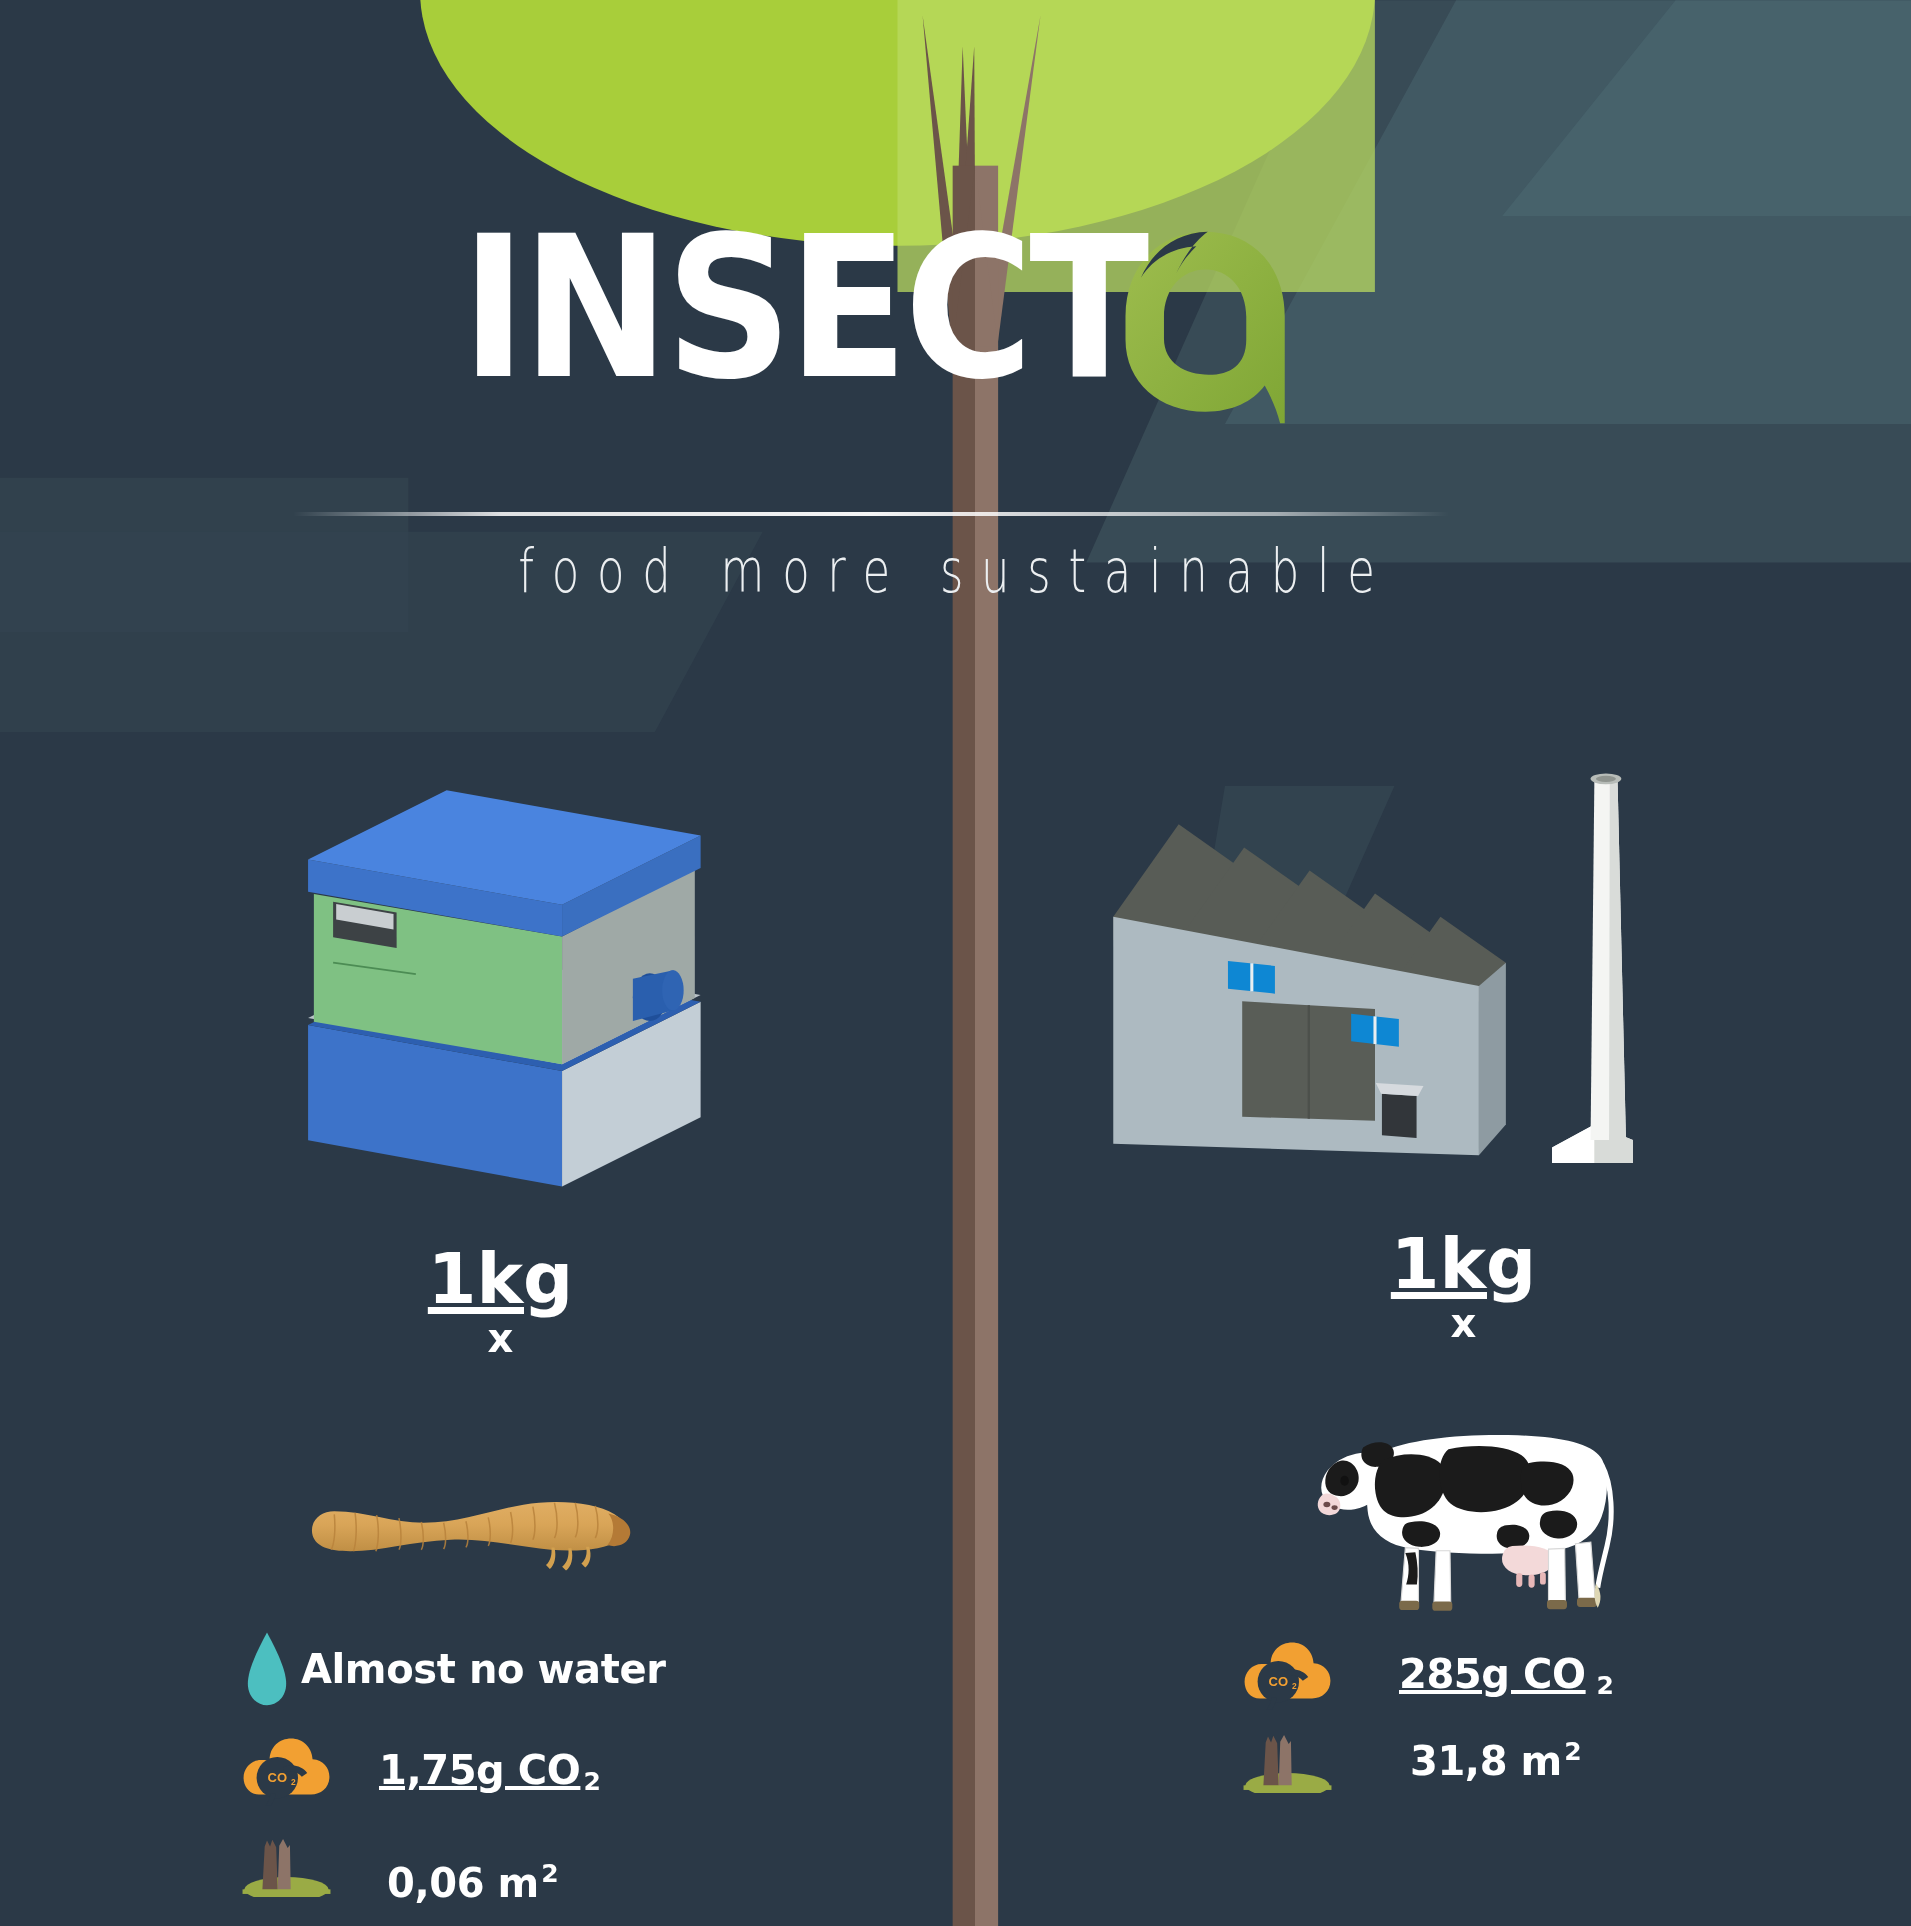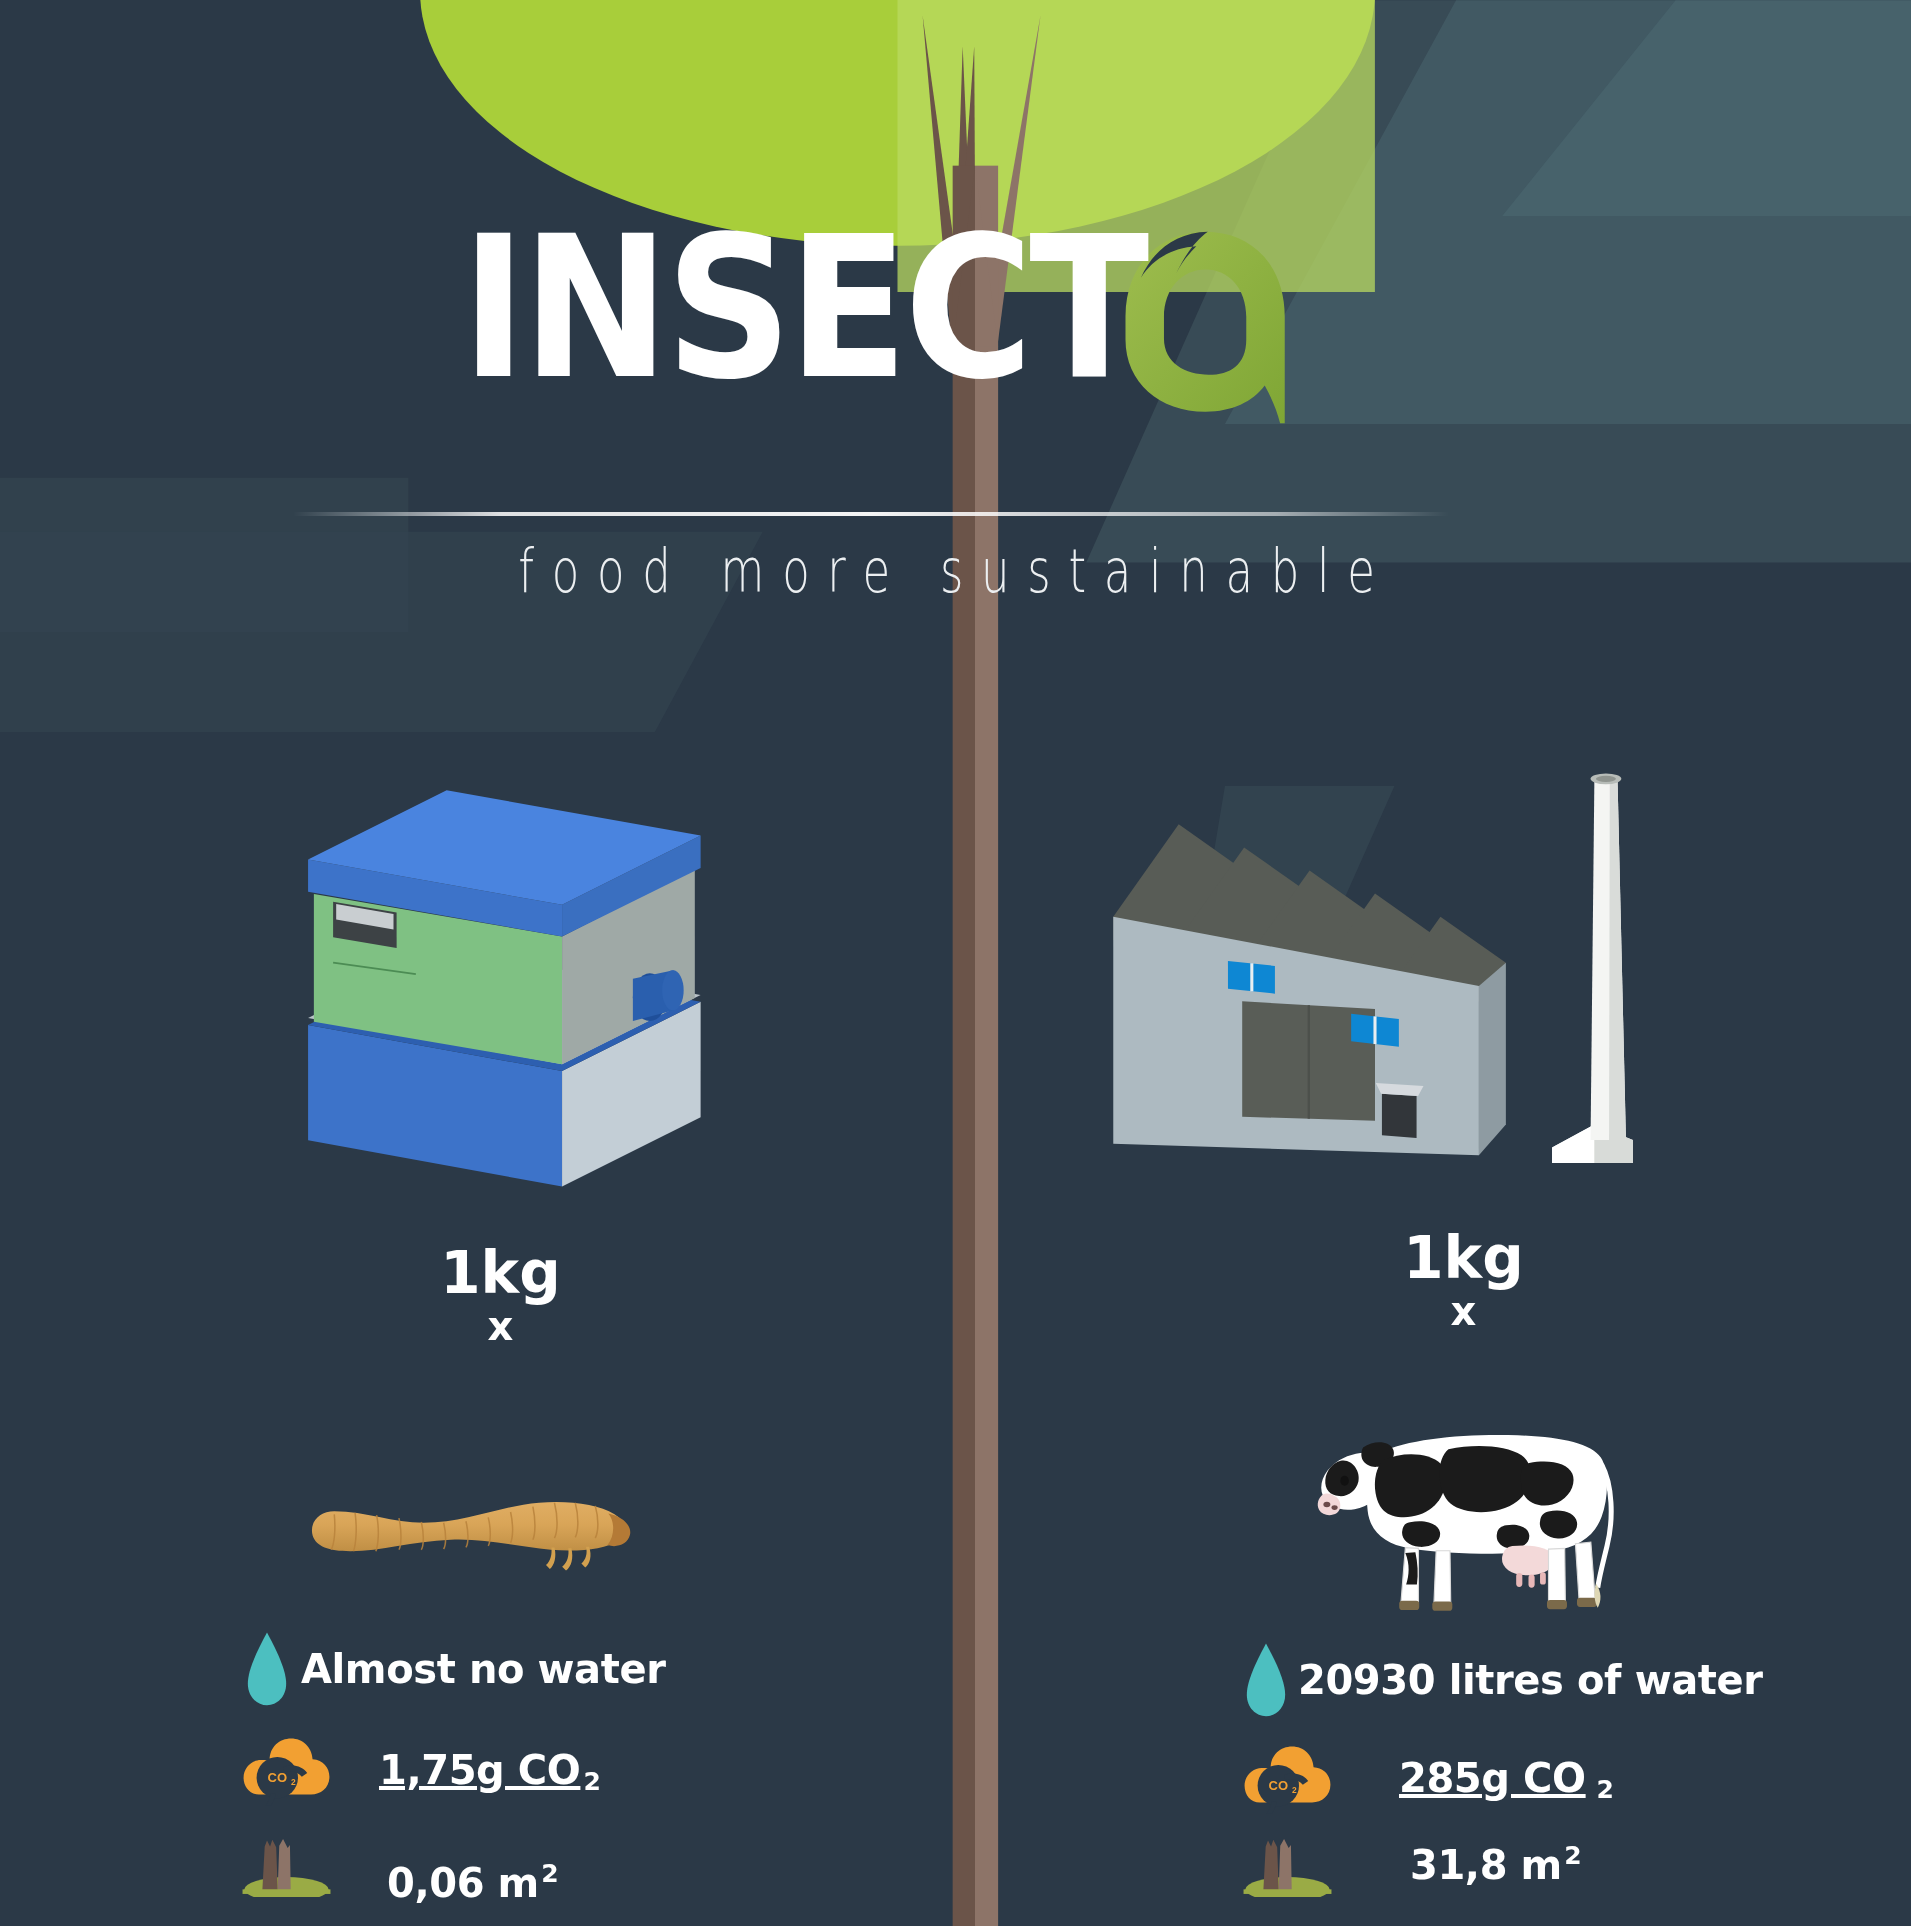--- a/index.html
+++ b/index.html
@@ -51,21 +51,21 @@
   }
 
   
   .illus{position:absolute;}
 
   
   .kg-label{
     position:absolute;text-align:center;color:#ffffff;
     font-family:"DejaVu Sans", sans-serif;
   }
-  .kg-big{font-size:58px;font-weight:bold;line-height:1.0;}
+  .kg-big{font-size:70px;font-weight:bold;line-height:1.0;text-decoration:underline;}
   .kg-x{font-size:40px;font-weight:bold;line-height:1.2;}
 
   
   .stats{position:absolute;}
   .stat-row{display:flex;align-items:center;}
   .stat-icon{flex:0 0 auto;display:flex;align-items:center;justify-content:center;}
   .stat-text{
     color:#ffffff;
     font-family:"DejaVu Sans", sans-serif;
     font-weight:bold;
@@ -346,28 +346,20 @@
           <path d="M96,36 L106,18 L118,42 L124,34 L126,150 L92,150 Z" fill="#8d7468"></path>
         </svg>
       </div>
       <div class="stat-text" style="padding-left:47px;margin-top:35px;">
         <span>0,06 m</span><span class="sup">2</span>
       </div>
     </div>
   </div>
 
   <div class="stats" style="left:1233px;top:1641px;">
-    <div class="stat-row" style="margin-bottom:27px;">
-      <div class="stat-icon" style="width:65px;">
-        <svg width="46" height="77" viewBox="0 0 120 200">
-            <path d="M60,6 C24,72 10,112 10,140 C10,174 34,196 60,196 C86,196 110,174 110,140 C110,112 96,72 60,6 Z" fill="#4cbfc0"></path>
-          </svg>
-      </div>
-      <div class="stat-text">20930 litres of water</div>
-    </div>
 
     <div class="stat-row" style="margin-bottom:17.7px;">
       <div class="stat-icon" style="width:108px;">
         <svg width="89" height="69" viewBox="0 0 232 180">
           <path d="M72,60 C72,26 98,4 128,4 C158,4 182,26 184,58 C212,60 228,80 228,104
                    C228,132 206,150 180,150 L44,150 C20,150 4,130 4,106 C4,80 26,58 52,60 Z" fill="#f2a032"></path>
           <circle cx="92" cy="106" r="54" fill="#2b3947"></circle>
           <path d="M108,78 C132,70 158,76 170,94 L156,104 C146,90 126,86 110,92 Z" fill="#2b3947"></path>
           <path d="M76,146 C72,160 68,170 62,178 L76,178 C82,168 86,158 88,148 Z" fill="#2b3947"></path>
           <text x="92" y="118" font-family="Liberation Sans, sans-serif" font-size="34" font-weight="bold" fill="#f2a032" text-anchor="middle">CO</text>

